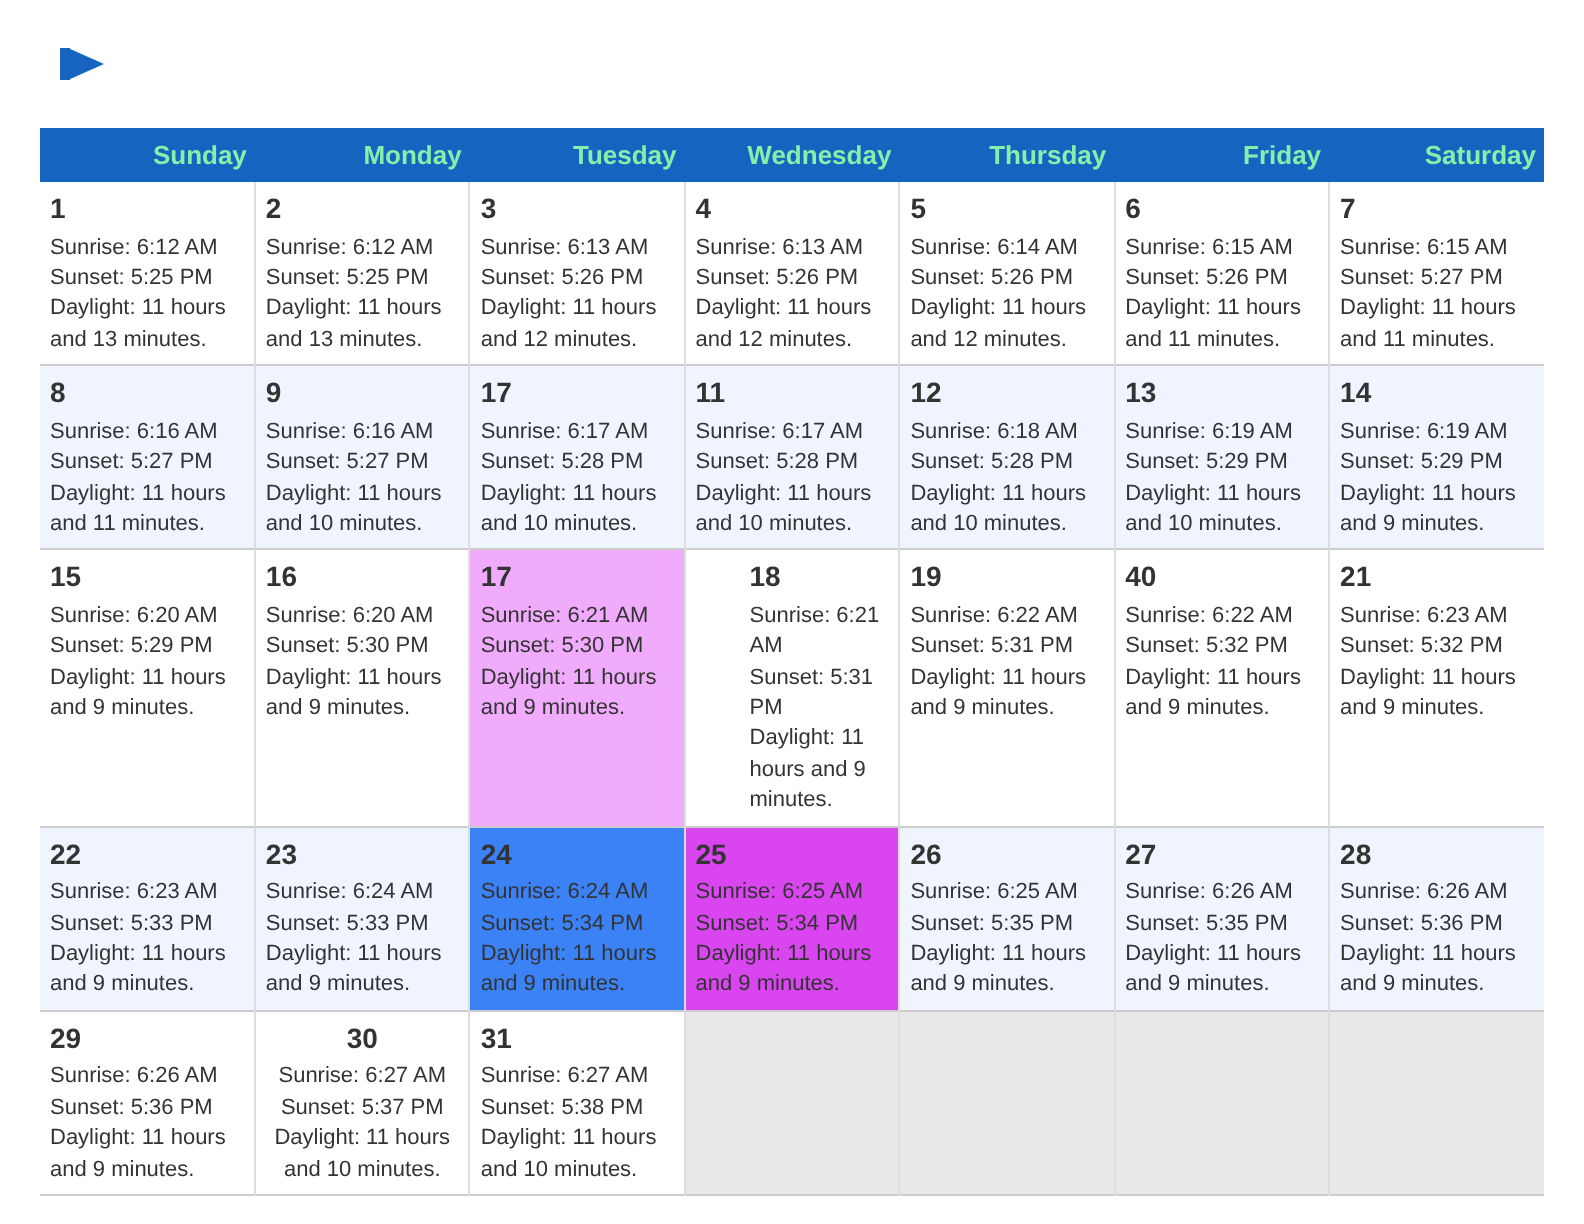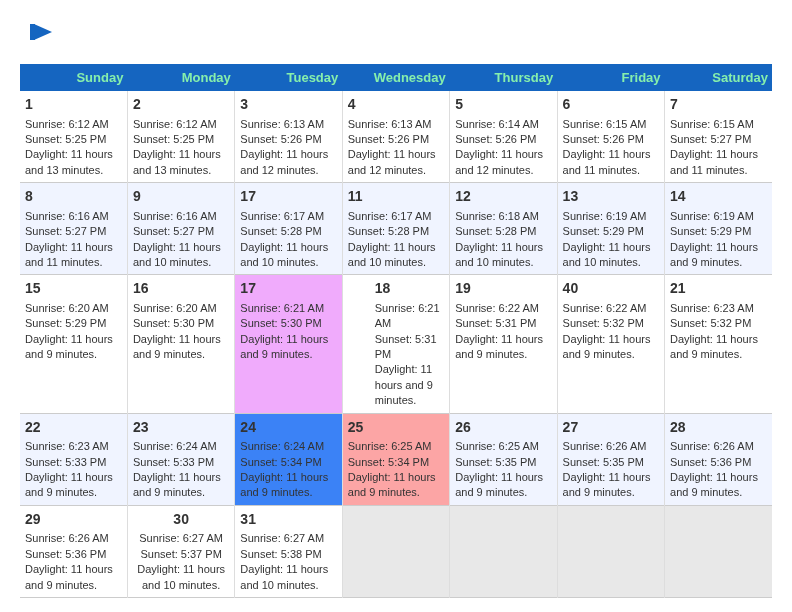--- a/index.html
+++ b/index.html
@@ -251,21 +251,21 @@
           <div>Sunrise: 6:24 AM</div>
           <div>Sunset: 5:33 PM</div>
           <div>Daylight: 11 hours and 9 minutes.</div>
         </td>
         <td style="background: #3b82f6;">
           <span class="day-num">24</span>
           <div>Sunrise: 6:24 AM</div>
           <div>Sunset: 5:34 PM</div>
           <div>Daylight: 11 hours and 9 minutes.</div>
         </td>
-        <td style="background: #fca5a5; margin-top: 27px;">
+        <td style="background: #d946ef; margin-top: 27px;">
           <span class="day-num">25</span>
           <div>Sunrise: 6:25 AM</div>
           <div>Sunset: 5:34 PM</div>
           <div>Daylight: 11 hours and 9 minutes.</div>
         </td>
         <td style="background: rgb(240, 244, 255);">
           <span class="day-num">26</span>
           <div>Sunrise: 6:25 AM</div>
           <div>Sunset: 5:35 PM</div>
           <div>Daylight: 11 hours and 9 minutes.</div>

